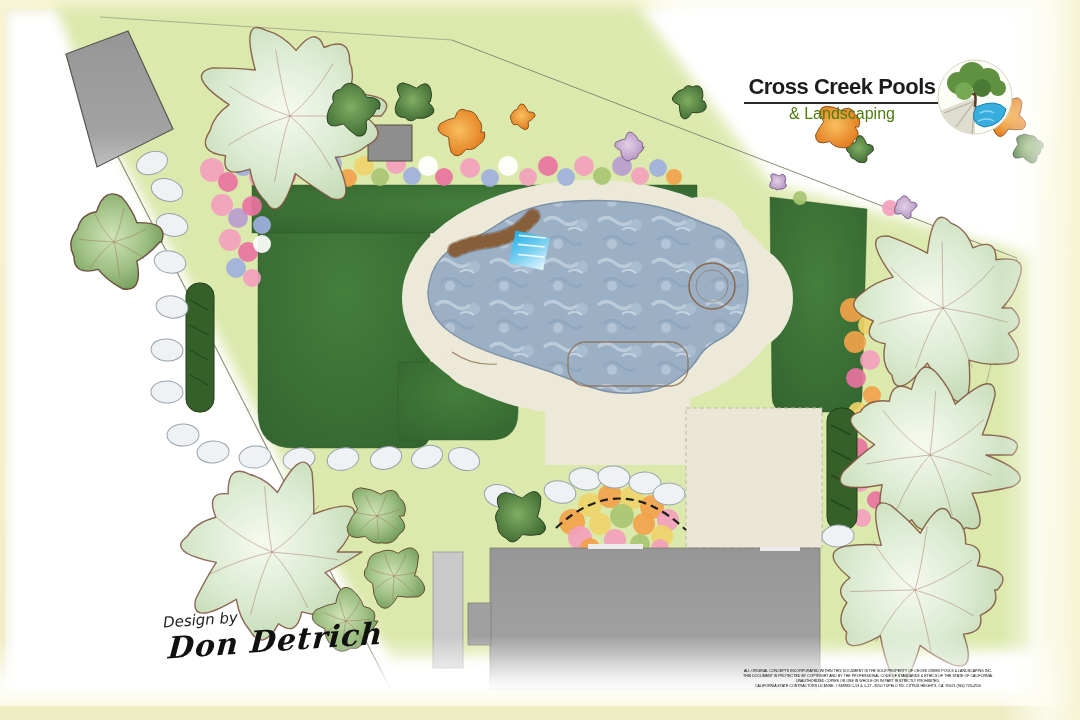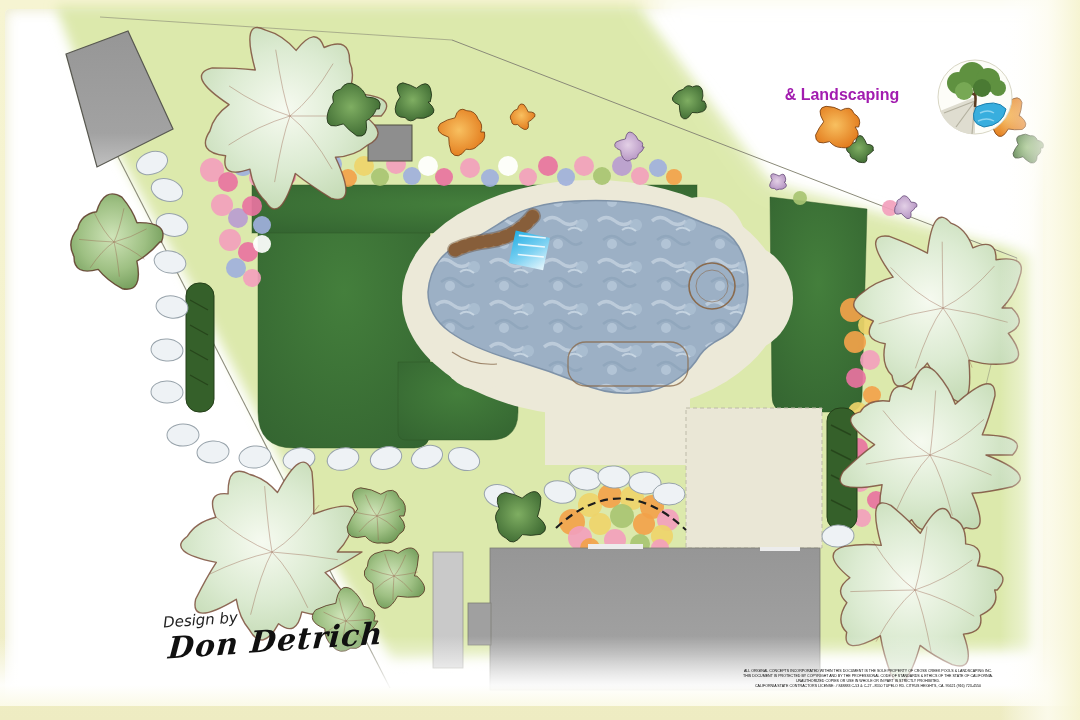--- a/index.html
+++ b/index.html
@@ -14,21 +14,21 @@
     box-shadow:0 0 14px rgba(230,228,190,.9) inset;
   }
   #plan-svg{position:absolute;left:0;top:0;}
   .logo{
     position:absolute;left:744px;top:74px;width:196px;text-align:center;color:#1c1c1c;
   }
   .logo .title{
     font-size:22px;font-weight:bold;letter-spacing:-.5px;white-space:nowrap;
     border-bottom:2px solid #2a2a2a;padding-bottom:2px;display:inline-block;width:196px;
   }
-  .logo .subtitle{font-size:16px;font-weight:bold;color:#a21caf;margin-top:12px;}
+  .logo .subtitle{font-size:16px;font-weight:normal;color:#4d7c0f;margin-top:1px;}
   .emblem{position:absolute;left:934px;top:55px;}
   .design-by{
     position:absolute;left:163px;top:611px;font:italic 15px "DejaVu Sans",sans-serif;
     color:#222;transform:rotate(-4deg);
   }
   .designer{
     position:absolute;left:168px;top:623px;
     font:italic bold 30px "DejaVu Serif",serif;color:#101010;
     transform:rotate(-4deg) skewX(-8deg);letter-spacing:1px;
   }
@@ -418,20 +418,21 @@
       </g>
     </g>
 
   <path d="M556,528 Q620,468 686,530" fill="none" stroke="#1d1d1d" stroke-width="2.2" stroke-dasharray="8 5"></path>
 
   <rect x="0" y="636" width="1080" height="70" fill="url(#fadeBottom)"></rect>
   <rect x="1000" y="0" width="80" height="720" fill="url(#fadeRight)"></rect>
 </svg>
 
 <div class="logo">
+  <div class="title">Cross Creek Pools</div>
   <div class="subtitle">&amp; Landscaping</div>
 </div>
 <svg class="emblem" width="82" height="84" viewBox="0 0 82 84">
   <circle cx="41" cy="42" r="37" fill="#fdfdf8" stroke="#d8d6c4" stroke-width="1"></circle>
   <path d="M41,42 L6,56 A37,37 0 0 0 41,79 Z" fill="#dfddd0"></path>
   <path d="M41,46 L10,58 M41,46 L22,72 M41,46 L38,79" stroke="#b4b1a0" stroke-width="1.2" fill="none"></path>
   <path d="M42,52 q20,-9 30,2 q-3,16 -22,18 q-16,-4 -8,-20 Z" fill="#38aede" stroke="#1c7fae" stroke-width="1"></path>
   <path d="M46,58 q8,-4 14,0 M44,66 q9,-4 16,0" stroke="#8ed4f0" stroke-width="1.4" fill="none"></path>
   <path d="M41,52 q2,-16 -3,-24 M41,40 q-10,-6 -16,-4 M41,38 q12,-8 20,-6" stroke="#5a3c22" stroke-width="2.6" fill="none"></path>
   <g fill="#5f9140">

